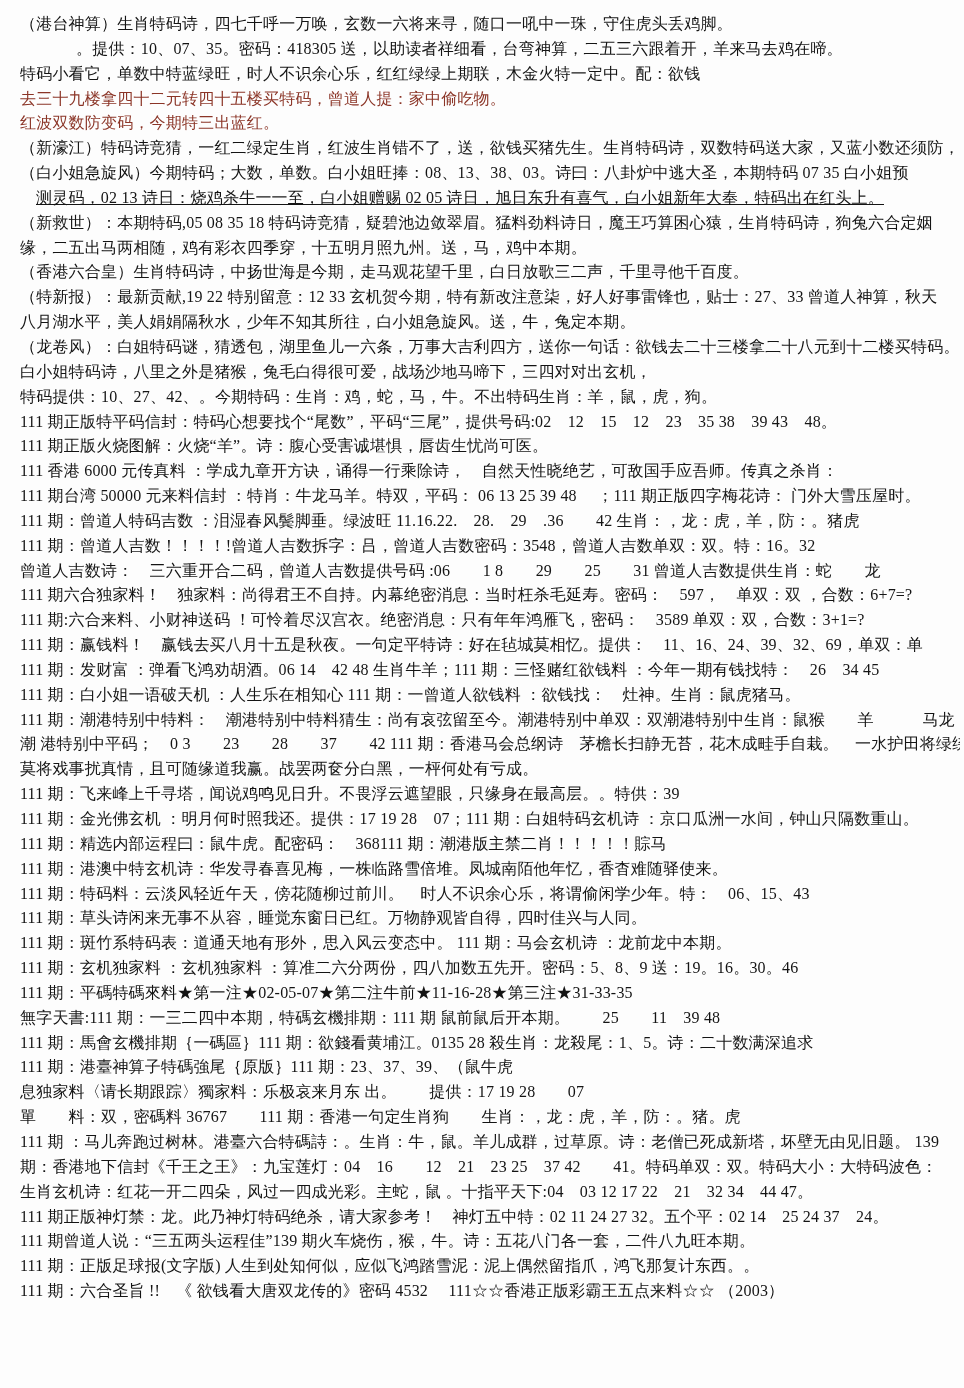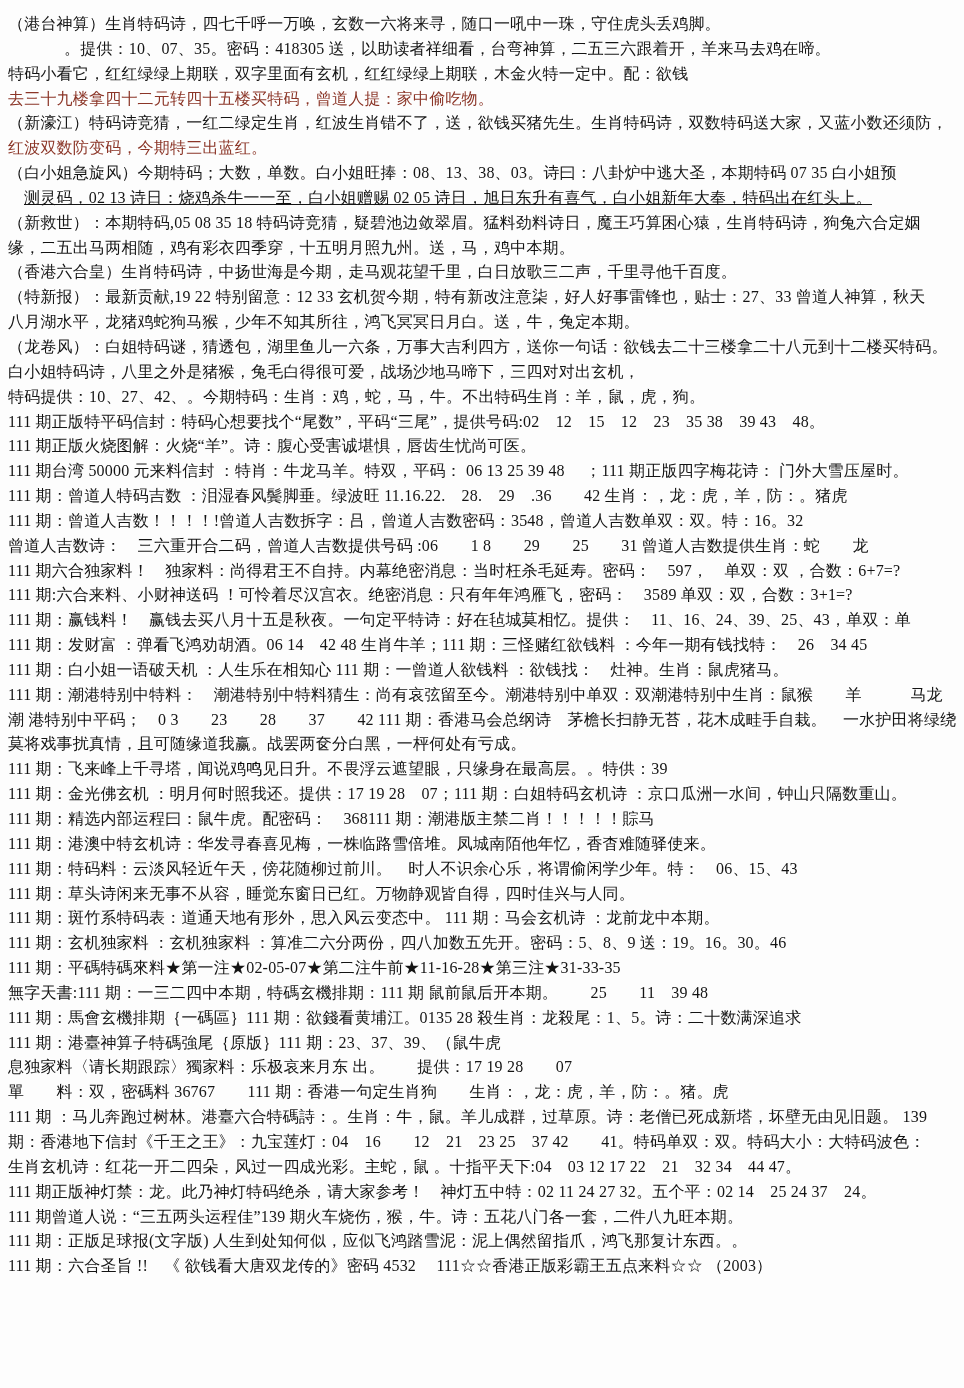--- a/index.html
+++ b/index.html
@@ -9,21 +9,21 @@
   }
   .page {
     position: relative;
     width: 964px;
     height: 1388px;
     background: var(--page-bg, #fdfdfd);
     overflow: hidden;
     font-family: "Liberation Serif", "DejaVu Serif", serif;
   }
   .doc-body {
-    padding: 12px 4px 0 8px;
+    padding: 12px 4px 0 20px;
     color: var(--text-color, #141414);
   }
   .line {
     margin: 0;
     font-size: 16px;
     line-height: 24.85px;
     white-space: nowrap;
     overflow: hidden;
     letter-spacing: 0.2px;
   }
@@ -31,43 +31,44 @@
   .line.indent-2 { padding-left: 56px; }
   .line.red { color: var(--red-color, #8b3527); }
 </style>
 </head>
 <body>
 
 <div class="page">
   <div class="doc-body">
       <p class="line">（港台神算）生肖特码诗，四七千呼一万唤，玄数一六将来寻，随口一吼中一珠，守住虎头丢鸡脚。</p>
       <p class="line indent-2">。提供：10、07、35。密码：418305 送，以助读者祥细看，台弯神算，二五三六跟着开，羊来马去鸡在啼。</p>
-      <p class="line">特码小看它，红红绿绿上期联，双字里面有玄机，红红绿绿上期联，木金火特一定中。配：欲钱</p>
+      <p class="line">特码小看它，单数中特蓝绿旺，时人不识余心乐，红红绿绿上期联，木金火特一定中。配：欲钱</p>
       <p class="line red">去三十九楼拿四十二元转四十五楼买特码，曾道人提：家中偷吃物。</p>
+      <p class="line red">红波双数防变码，今期特三出蓝红。</p>
       <p class="line">（新濠江）特码诗竞猜，一红二绿定生肖，红波生肖错不了，送，欲钱买猪先生。生肖特码诗，双数特码送大家，又蓝小数还须防，</p>
-      <p class="line red">红波双数防变码，今期特三出蓝红。</p>
       <p class="line">（白小姐急旋风）今期特码；大数，单数。白小姐旺捧：08、13、38、03。诗曰：八卦炉中逃大圣，本期特码 07 35 白小姐预</p>
       <p class="line indent-1">测灵码，02 13 诗日：烧鸡杀牛一一至，白小姐赠赐 02 05 诗日，旭日东升有喜气，白小姐新年大奉，特码出在红头上。</p>
       <p class="line">（新救世）：本期特码,05 08 35 18 特码诗竞猜，疑碧池边敛翠眉。猛料劲料诗日，魔王巧算困心猿，生肖特码诗，狗兔六合定姻</p>
       <p class="line">缘，二五出马两相随，鸡有彩衣四季穿，十五明月照九州。送，马，鸡中本期。</p>
       <p class="line">（香港六合皇）生肖特码诗，中扬世海是今期，走马观花望千里，白日放歌三二声，千里寻他千百度。</p>
       <p class="line">（特新报）：最新贡献,19 22 特别留意：12 33 玄机贺今期，特有新改注意柒，好人好事雷锋也，贴士：27、33 曾道人神算，秋天</p>
-      <p class="line">八月湖水平，龙猪鸡蛇狗马猴，少年不知其所往，鸿飞冥冥日月白。送，牛，兔定本期。</p>
+      <p class="line">八月湖水平，美人娟娟隔秋水，少年不知其所往，白小姐急旋风。送，牛，兔定本期。</p>
       <p class="line">（龙卷风）：白姐特码谜，猜透包，湖里鱼儿一六条，万事大吉利四方，送你一句话：欲钱去二十三楼拿二十八元到十二楼买特码。</p>
       <p class="line">白小姐特码诗，八里之外是猪猴，兔毛白得很可爱，战场沙地马啼下，三四对对出玄机，</p>
       <p class="line">特码提供：10、27、42、。今期特码：生肖：鸡，蛇，马，牛。不出特码生肖：羊，鼠，虎，狗。</p>
       <p class="line">111 期正版特平码信封：特码心想要找个“尾数”，平码“三尾”，提供号码:02　12　15　12　23　35 38　39 43　48。</p>
       <p class="line">111 期正版火烧图解：火烧“羊”。诗：腹心受害诚堪惧，唇齿生忧尚可医。</p>
+      <p class="line">111 香港 6000 元传真料 ：学成九章开方诀，诵得一行乘除诗，　自然天性晓绝艺，可敌国手应吾师。传真之杀肖：</p>
       <p class="line">111 期台湾 50000 元来料信封 ：特肖：牛龙马羊。特双，平码： 06 13 25 39 48 　；111 期正版四字梅花诗： 门外大雪压屋时。</p>
       <p class="line">111 期：曾道人特码吉数 ：泪湿春风鬓脚垂。绿波旺 11.16.22.　28.　29　.36　　42 生肖：，龙：虎，羊，防：。猪虎</p>
       <p class="line">111 期：曾道人吉数！！！！!曾道人吉数拆字：吕，曾道人吉数密码：3548，曾道人吉数单双：双。特：16。32</p>
       <p class="line">曾道人吉数诗：　三六重开合二码，曾道人吉数提供号码 :06　　1 8　　29　　25　　31 曾道人吉数提供生肖：蛇　　龙</p>
       <p class="line">111 期六合独家料！　独家料：尚得君王不自持。内幕绝密消息：当时枉杀毛延寿。密码：　597，　单双：双 ，合数：6+7=?</p>
       <p class="line">111 期:六合来料、小财神送码 ！可怜着尽汉宫衣。绝密消息：只有年年鸿雁飞，密码：　3589 单双：双，合数：3+1=?</p>
-      <p class="line">111 期：赢钱料！　赢钱去买八月十五是秋夜。一句定平特诗：好在毡城莫相忆。提供：　11、16、24、39、25、43，单双：单</p>
+      <p class="line">111 期：赢钱料！　赢钱去买八月十五是秋夜。一句定平特诗：好在毡城莫相忆。提供：　11、16、24、39、32、69，单双：单</p>
       <p class="line">111 期：发财富 ：弹看飞鸿劝胡酒。06 14　42 48 生肖牛羊；111 期：三怪赌红欲钱料 ：今年一期有钱找特：　26　34 45</p>
       <p class="line">111 期：白小姐一语破天机 ：人生乐在相知心 111 期：一曾道人欲钱料 ：欲钱找：　灶神。生肖：鼠虎猪马。</p>
       <p class="line">111 期：潮港特别中特料：　潮港特别中特料猜生：尚有哀弦留至今。潮港特别中单双：双潮港特别中生肖：鼠猴　　羊　　　马龙</p>
       <p class="line">潮 港特别中平码；　0 3　　23　　28　　37　　42 111 期：香港马会总纲诗　茅檐长扫静无苔，花木成畦手自栽。　一水护田将绿绕，，</p>
       <p class="line">莫将戏事扰真情，且可随缘道我赢。战罢两奁分白黑，一枰何处有亏成。</p>
       <p class="line">111 期：飞来峰上千寻塔，闻说鸡鸣见日升。不畏浮云遮望眼，只缘身在最高层。。特供：39</p>
       <p class="line">111 期：金光佛玄机 ：明月何时照我还。提供：17 19 28　07；111 期：白姐特码玄机诗 ：京口瓜洲一水间，钟山只隔数重山。</p>
       <p class="line">111 期：精选内部运程曰：鼠牛虎。配密码：　368111 期：潮港版主禁二肖！！！！！賩马</p>
       <p class="line">111 期：港澳中特玄机诗：华发寻春喜见梅，一株临路雪倍堆。凤城南陌他年忆，香杳难随驿使来。</p>
       <p class="line">111 期：特码料：云淡风轻近午天，傍花随柳过前川。　时人不识余心乐，将谓偷闲学少年。特：　06、15、43</p>

